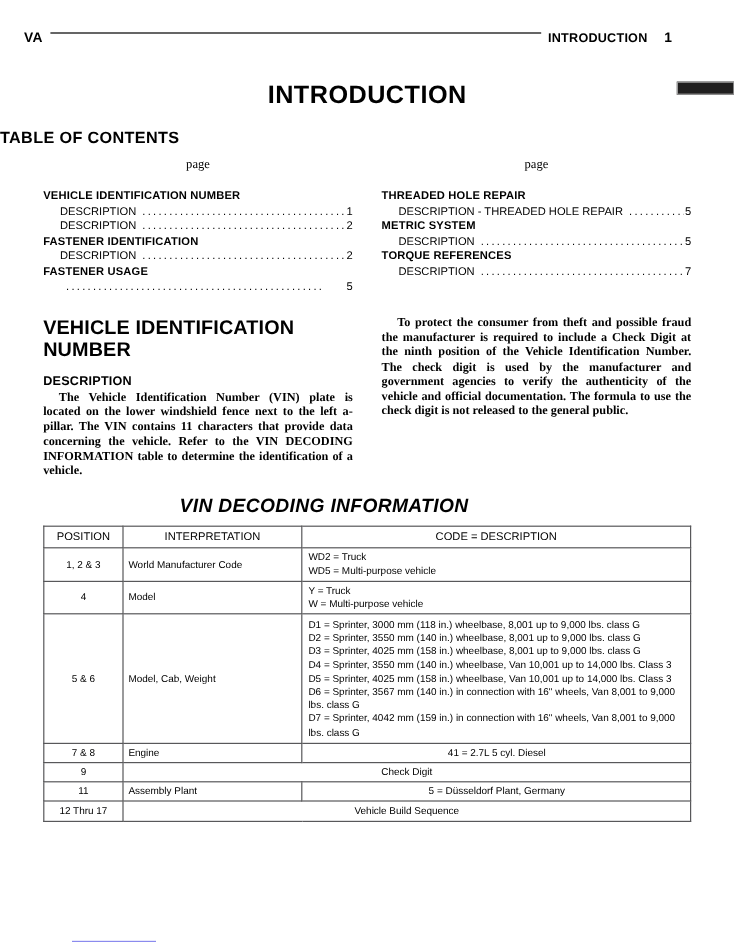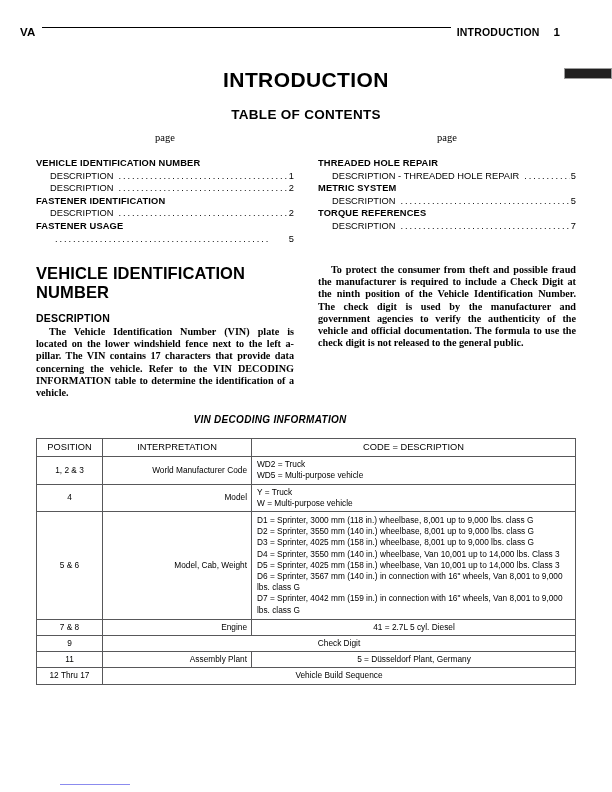--- a/index.html
+++ b/index.html
@@ -73,21 +73,20 @@
     text-align: center;
     font-size: 21px;
     font-weight: bold;
     letter-spacing: 0.4px;
   }
   .toc-title {
     position: absolute;
     left: 0;
     top: 107px;
     width: 612px;
-    text-align: center;
     font-size: 13.5px;
     font-weight: bold;
     letter-spacing: 0.3px;
   }
 
   
   .toc {
     position: absolute;
     left: 36px;
     top: 132px;
@@ -165,21 +164,21 @@
     font-weight: bold;
   }
 
   
   .table-caption {
     position: absolute;
     left: 0;
     top: 414px;
     width: 540px;
     text-align: center;
-    font-size: 10px;
+    font-size: 16px;
     font-weight: bold;
     font-style: italic;
     letter-spacing: 0.3px;
   }
   table.vin {
     position: absolute;
     left: 36px;
     top: 438px;
     width: 540px;
     border-collapse: collapse;
@@ -187,21 +186,21 @@
   }
   table.vin td {
     border: 1px solid #58585a;
     font-size: 8.3px;
     line-height: 11.2px;
     padding: 2px 4px;
     vertical-align: middle;
     color: #000;
   }
   table.vin .c-pos { width: 57px; text-align: center; margin-top: 46px; }
-  table.vin .c-int { width: 140px; text-align: right; }
+  table.vin .c-int { width: 140px; text-align: left; }
   table.vin .c-code { text-align: left; padding-left: 5px; }
   table.vin .hdr td {
     text-align: center;
     font-size: 9.3px;
     padding: 3px 4px;
   }
   table.vin .center-span { text-align: center; }
   table.vin .tall { padding-top: 3px; padding-bottom: 3px; }
   .code-line { display: block; white-space: normal; }
 
@@ -295,21 +294,21 @@
         </div>
       </div>
     </div>
   </div>
 </div>
 
 <div class="body-cols">
   <div class="body-col">
     <div class="sec-head">VEHICLE IDENTIFICATION NUMBER</div>
     <div class="sub-head">DESCRIPTION</div>
-    <p class="para">The Vehicle Identification Number (VIN) plate is located on the lower windshield fence next to the left a-pillar. The VIN contains 17 characters that provide data concerning the vehicle. Refer to the VIN DECODING INFORMATION table to determine the identification of a vehicle.</p>
+    <p class="para">The Vehicle Identification Number (VIN) plate is located on the lower windshield fence next to the left a-pillar. The VIN contains 11 characters that provide data concerning the vehicle. Refer to the VIN DECODING INFORMATION table to determine the identification of a vehicle.</p>
   </div>
   <div class="body-col">
     <p class="para">To protect the consumer from theft and possible fraud the manufacturer is required to include a Check Digit at the ninth position of the Vehicle Identification Number. The check digit is used by the manufacturer and government agencies to verify the authenticity of the vehicle and official documentation. The formula to use the check digit is not released to the general public.</p>
   </div>
 </div>
 
 <div class="table-caption">VIN DECODING INFORMATION</div>
 
 <table class="vin">
   <tbody>

